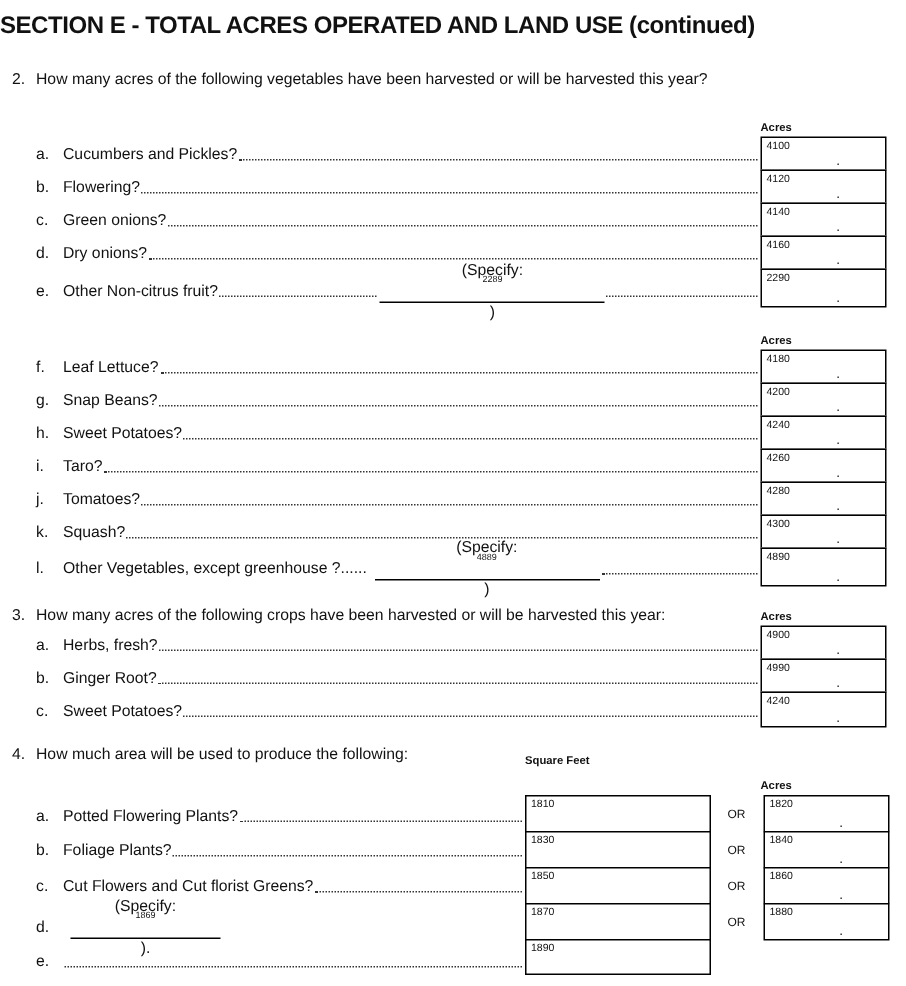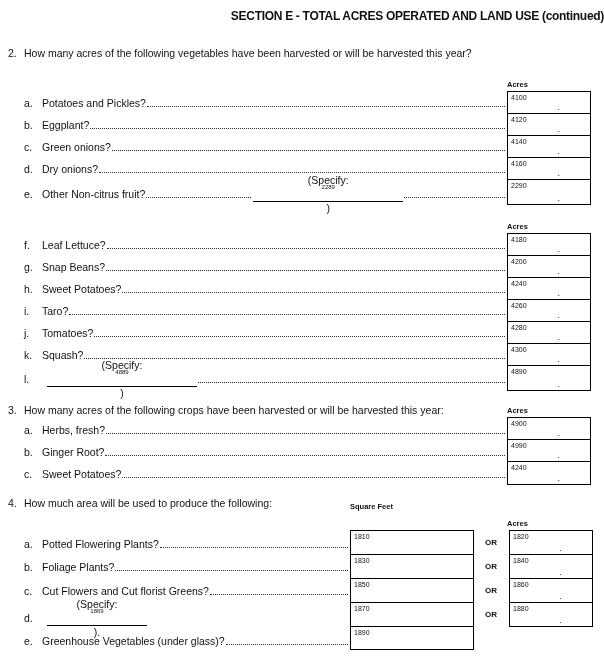--- a/index.html
+++ b/index.html
@@ -1,56 +1,56 @@
 <!DOCTYPE html>
 <html><head>
 <meta charset="utf-8">
 <style>
   * { box-sizing: border-box; margin: 0; padding: 0; }
   html, body { width: 604px; height: 657px; background: #ffffff; overflow: hidden; }
   body { position: relative; font-family: "Liberation Sans", sans-serif; color: #111; font-size: 10.5px; }
 
-  .title { position: absolute; left: 0; width: 604px; top: 9px; text-align: right; font-weight: bold; font-size: 12px; letter-spacing: -0.3px; }
+  .title { position: absolute; left: 0; width: 604px; top: 9px; text-align: left; font-weight: bold; font-size: 16px; letter-spacing: -0.3px; }
   .question { position: absolute; left: 8px; font-size: 10.5px; }
   .question .num { display: inline-block; width: 16px; }
 
   .col-head { position: absolute; font-weight: bold; font-size: 7.5px; text-align: left; }
 
   .row { position: absolute; left: 24px; height: 22px; display: flex; align-items: center; font-size: 10.5px; }
   .row .letter { display: inline-block; width: 18px; }
   .row .label { white-space: nowrap; }
   .row .dots { flex: 1; border-bottom: 1px dotted #333; height: 1px; margin: 6px 2px 0 1px; }
   .row .spec { white-space: nowrap; display: flex; align-items: center; flex-direction: column; }
   .row .spec sup { font-size: 6px; vertical-align: top; position: relative; top: -2px; }
   .row .spec .line { display: inline-block; border-bottom: 1px solid #000; height: 10px; }
 
   .box { position: absolute; border: 1px solid #000; background: #fff; }
   .box .code { position: absolute; left: 3px; top: 2px; font-size: 7px; }
   .box .dec { position: absolute; right: 30px; bottom: 1px; font-size: 9px; line-height: 9px; }
 
-  .or { position: absolute; font-weight: bold; font-size: 8px; }
+  .or { position: absolute; font-weight: normal; font-size: 8px; }
 </style>
 </head>
 <body>
 
 <div class="title">SECTION E - TOTAL ACRES OPERATED AND LAND USE (continued)</div>
 
 <div class="question" style="top:47px;">
   <span class="num">2.</span><span>How many acres of the following vegetables have been harvested or will be harvested this year?</span>
 </div>
 <div class="col-head" style="left:507px; width:84px; top:80px;">Acres</div>
 
 <div class="row" style="top:92px; width:483px;">
   <span class="letter">a.</span>
-  <span class="label">Potatoes and Pickles?</span>
+  <span class="label">Cucumbers and Pickles?</span>
   <span class="dots"></span>
 </div>
 <div class="row" style="top:114px; width:483px;">
   <span class="letter">b.</span>
-  <span class="label">Eggplant?</span>
+  <span class="label">Flowering?</span>
   <span class="dots"></span>
 </div>
 <div class="row" style="top:136px; width:483px;">
   <span class="letter">c.</span>
   <span class="label">Green onions?</span>
   <span class="dots"></span>
 </div>
 <div class="row" style="top:158px; width:483px;">
   <span class="letter">d.</span>
   <span class="label">Dry onions?</span>
@@ -117,20 +117,21 @@
   <span class="label">Tomatoes?</span>
   <span class="dots"></span>
 </div>
 <div class="row" style="top:344px; width:483px;">
   <span class="letter">k.</span>
   <span class="label">Squash?</span>
   <span class="dots"></span>
 </div>
 <div class="row" style="top:368px; width:483px;">
   <span class="letter">l.</span>
+  <span class="label">Other Vegetables, except greenhouse ?......</span>
   <span style="width:5px;"></span>
   <span class="spec">
     <span>(Specify:</span>
       <sup>4889</sup>
     <span class="line" style="width:150px;"></span>
     <span>)</span>
   </span>
   <span class="dots"></span>
 </div>
 
@@ -223,21 +224,20 @@
   <span style="width:5px;"></span>
   <span class="spec">
     <span>(Specify:</span>
       <sup>1869</sup>
     <span class="line" style="width:100px;"></span>
     <span>).</span>
   </span>
 </div>
 <div class="row" style="top:630px; width:326px;">
   <span class="letter">e.</span>
-  <span class="label">Greenhouse Vegetables (under glass)?</span>
   <span class="dots"></span>
 </div>
 
 <div class="box" style="left:350px; top:530px; width:124px; height:25px;">
     <span class="code">1810</span>
   </div>
 <div class="box" style="left:350px; top:554px; width:124px; height:25px;">
     <span class="code">1830</span>
   </div>
 <div class="box" style="left:350px; top:578px; width:124px; height:25px;">

